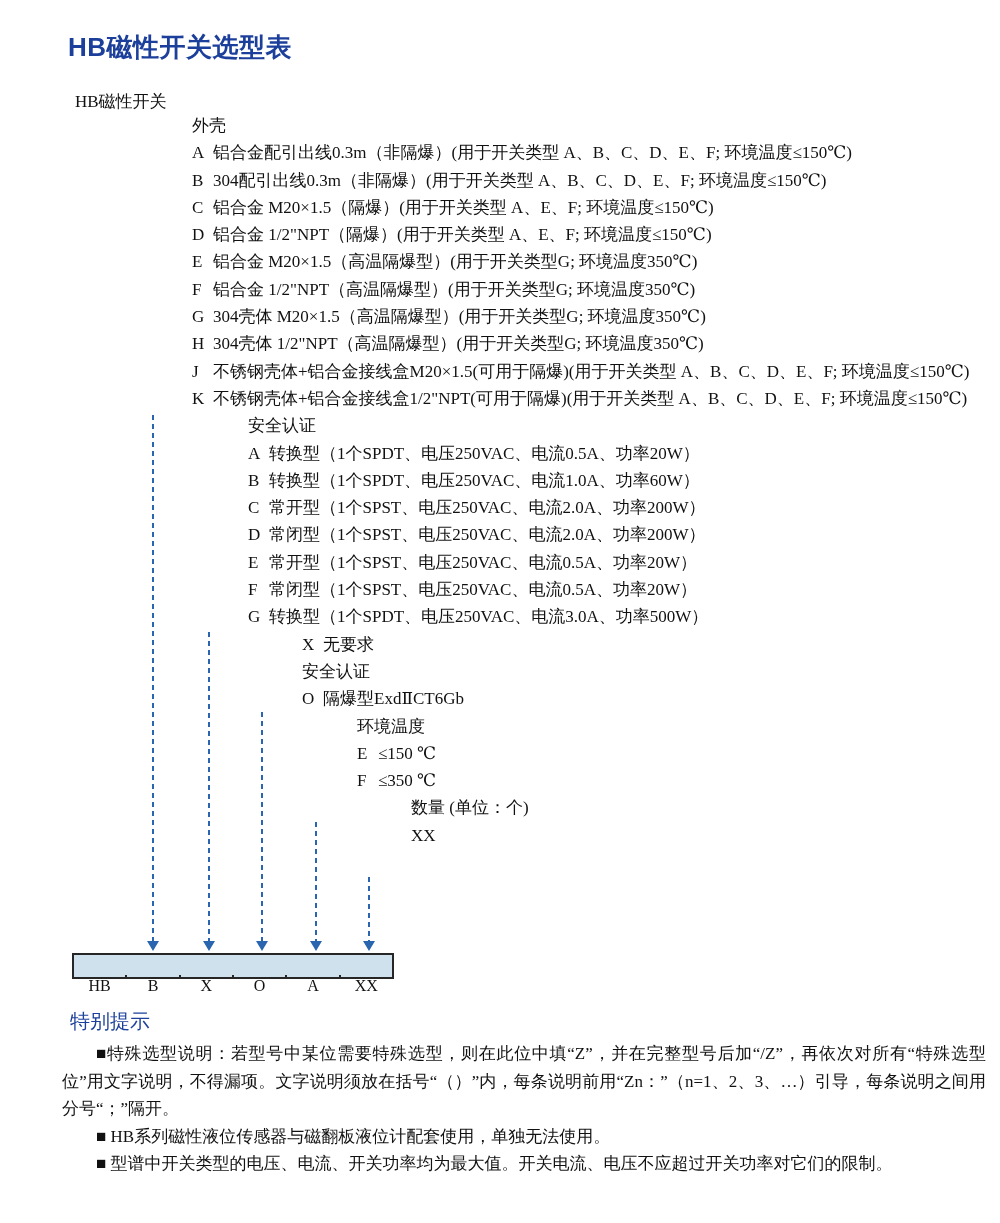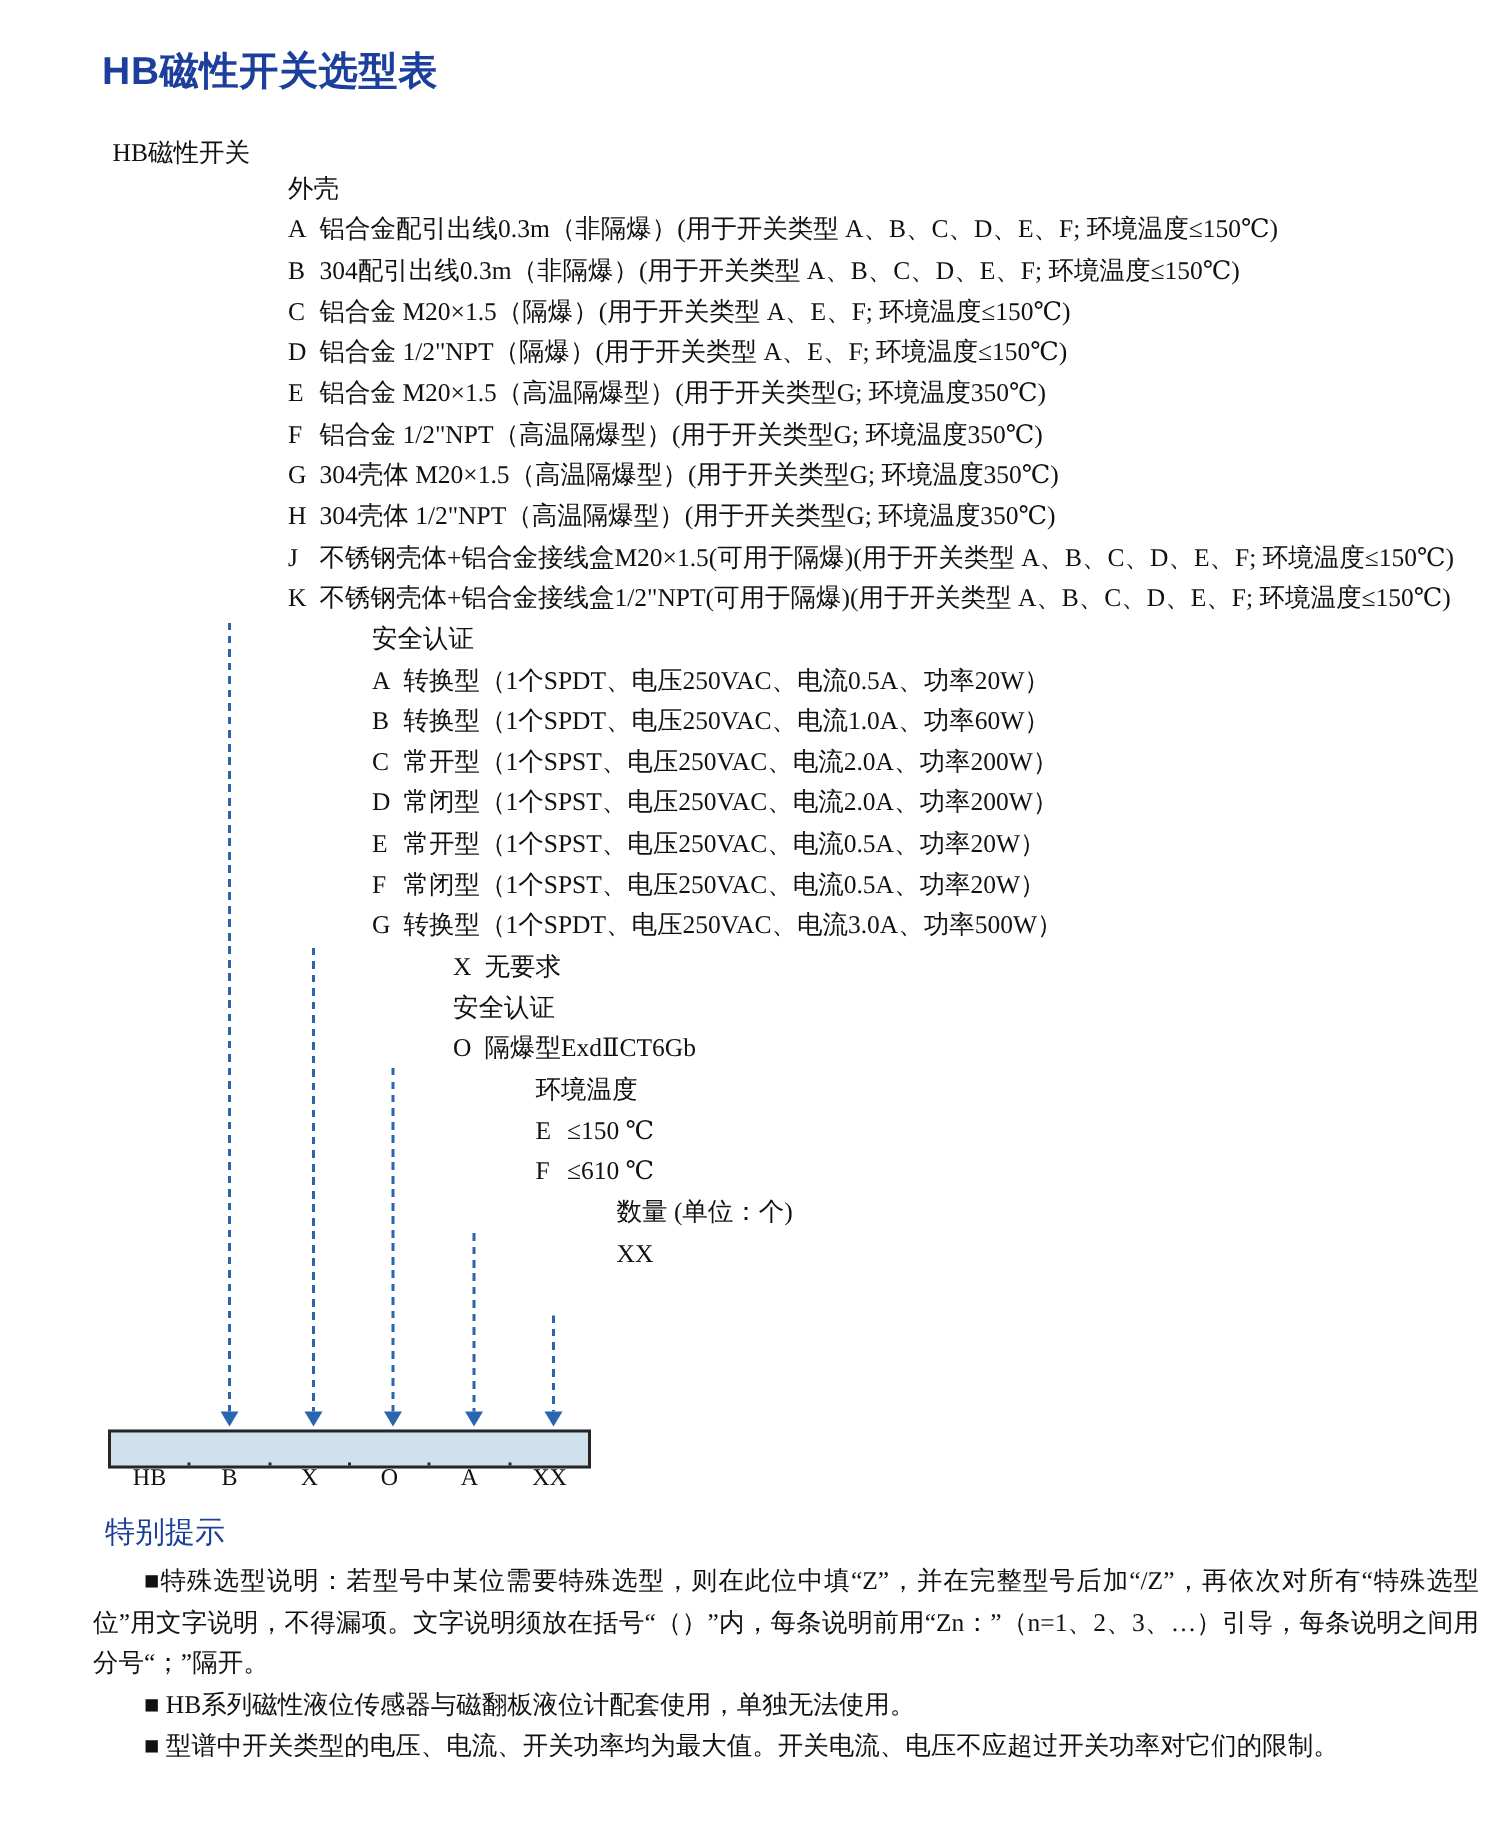--- a/index.html
+++ b/index.html
@@ -105,21 +105,21 @@
     <div class="row lv2"><span class="code">E</span><span class="txt">常开型（1个SPST、电压250VAC、电流0.5A、功率20W）</span></div>
     <div class="row lv2"><span class="code">F</span><span class="txt">常闭型（1个SPST、电压250VAC、电流0.5A、功率20W）</span></div>
     <div class="row lv2"><span class="code">G</span><span class="txt">转换型（1个SPDT、电压250VAC、电流3.0A、功率500W）</span></div>
 
     <div class="row lv3"><span class="code">X</span><span class="txt">无要求</span></div>
     <div class="row lv3 head">安全认证</div>
     <div class="row lv3"><span class="code">O</span><span class="txt">隔爆型ExdⅡCT6Gb</span></div>
 
     <div class="row lv4 head">环境温度</div>
     <div class="row lv4"><span class="code">E</span><span class="txt">≤150 ℃</span></div>
-    <div class="row lv4"><span class="code">F</span><span class="txt">≤610 ℃</span></div>
+    <div class="row lv4"><span class="code">F</span><span class="txt">≤350 ℃</span></div>
 
     <div class="row lv5 head">数量 (单位：个)</div>
     <div class="row lv5"><span class="code">XX</span><span class="txt"></span></div>
   </div>
 
   <div class="vline vl1"></div>
   <div class="vline vl2"></div>
   <div class="vline vl3"></div>
   <div class="vline vl4"></div>
   <div class="vline vl5"></div>

